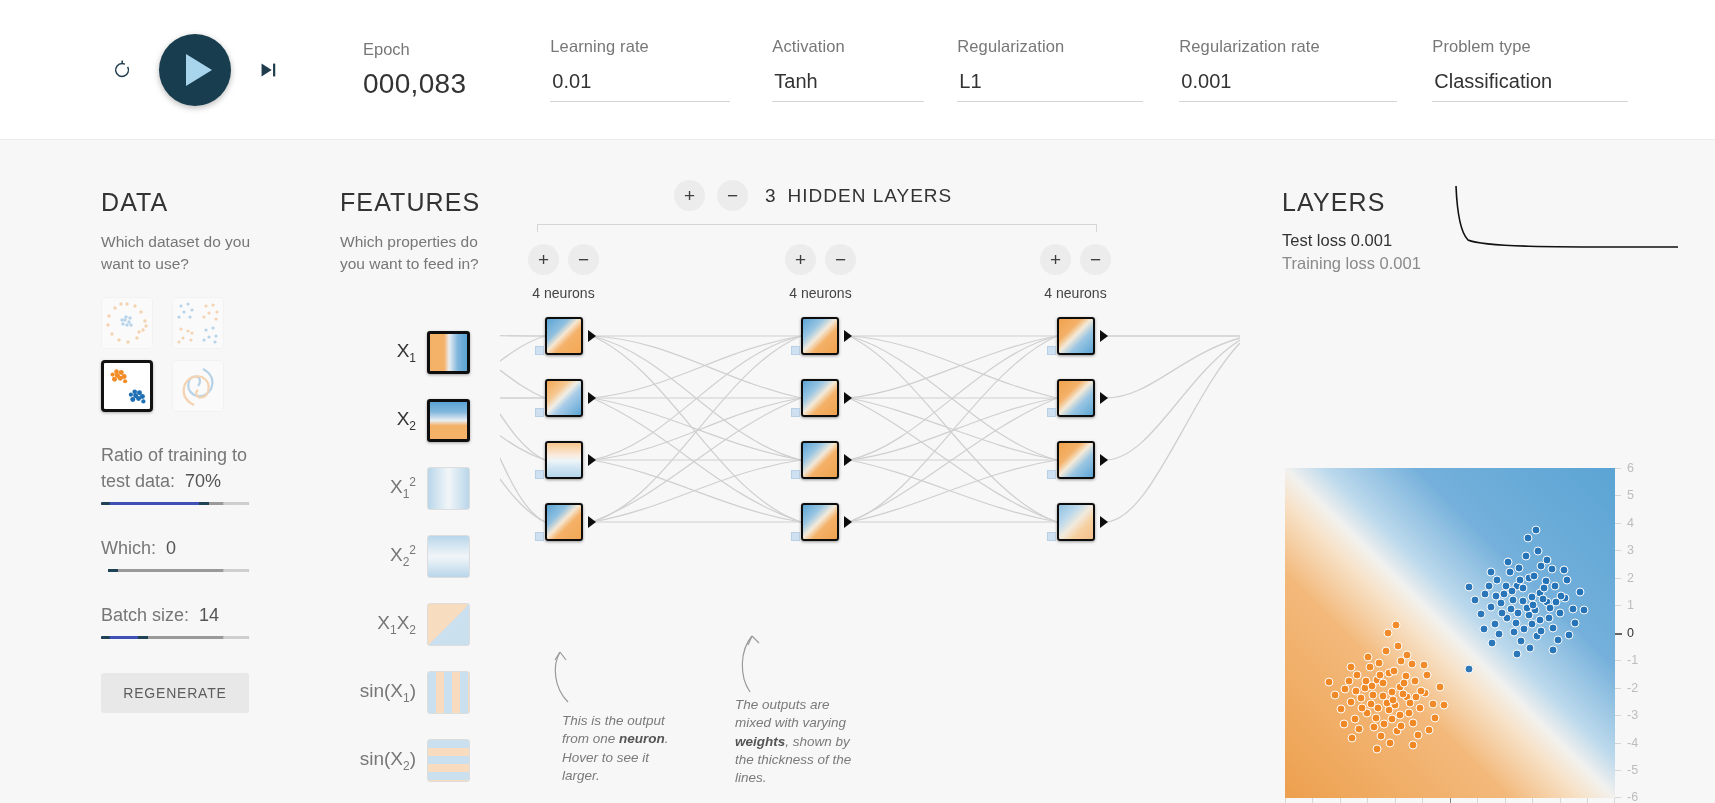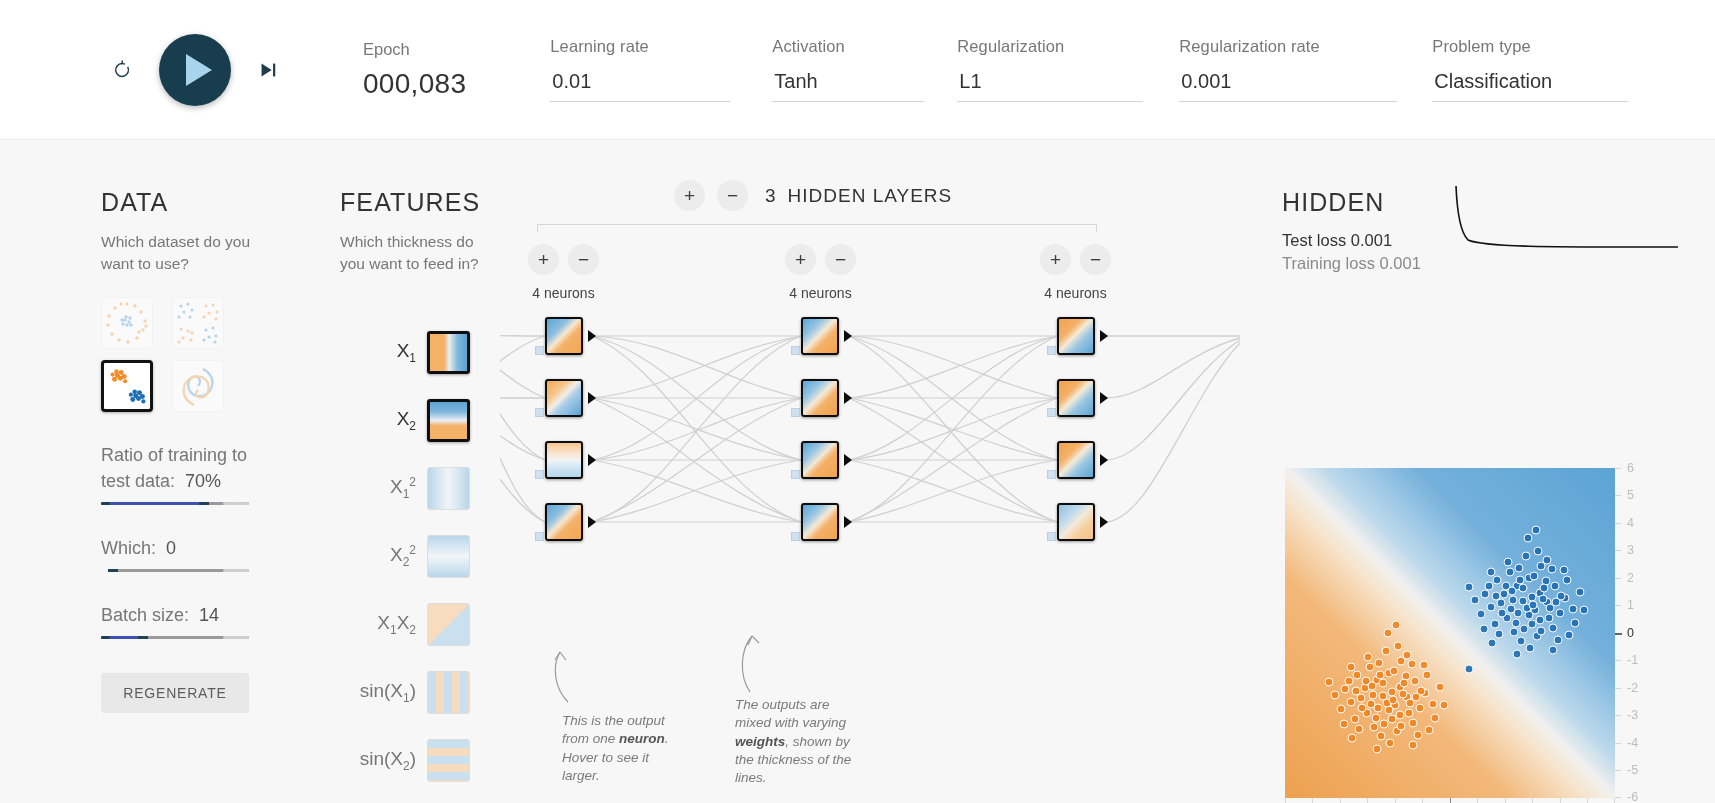--- a/index.html
+++ b/index.html
@@ -344,21 +344,21 @@
         <div class="knob" style="left:25%"></div>
         <div class="tail"></div>
       </div>
     </div>
 
     <button id="regen-btn">REGENERATE</button>
   </div>
 
   <div id="features-col">
     <div class="col-title">FEATURES</div>
-    <div class="col-sub">Which thickness do you want to feed in?</div>
+    <div class="col-sub">Which properties do you want to feed in?</div>
   </div>
 
   <div id="feature-list">
 
     <div class="feat-row">
       <span class="feat-label active">X<sub>1</sub></span>
       <span class="feat-box active" style="background:linear-gradient(to right,#f4b168 0%,#f4b168 38%,#e9eef2 52%,#7fb6dc 75%,#5ba4d4 100%);"></span>
     </div>
 
     <div class="feat-row">
@@ -549,21 +549,21 @@
     <div class="anno" style="left:62px;top:572px;">
       <span>This is the output from one <b>neuron</b>. Hover to see it larger.</span>
     </div>
 
     <div class="anno" style="left:235px;top:556px;width:125px;">
       <span>The outputs are mixed with varying <b>weights</b>, shown by the thickness of the lines.</span>
     </div>
   </div>
 
   <div id="output-col">
-    <div class="col-title">HIDDEN</div>
+    <div class="col-title">LAYERS</div>
     <div id="loss-line1">
       <span>Test loss</span>
       <span>0.001</span>
     </div>
     <div id="loss-line2">
       <span>Training loss</span>
       <span>0.001</span>
     </div>
 
     <svg id="loss-chart" width="230" height="75">

